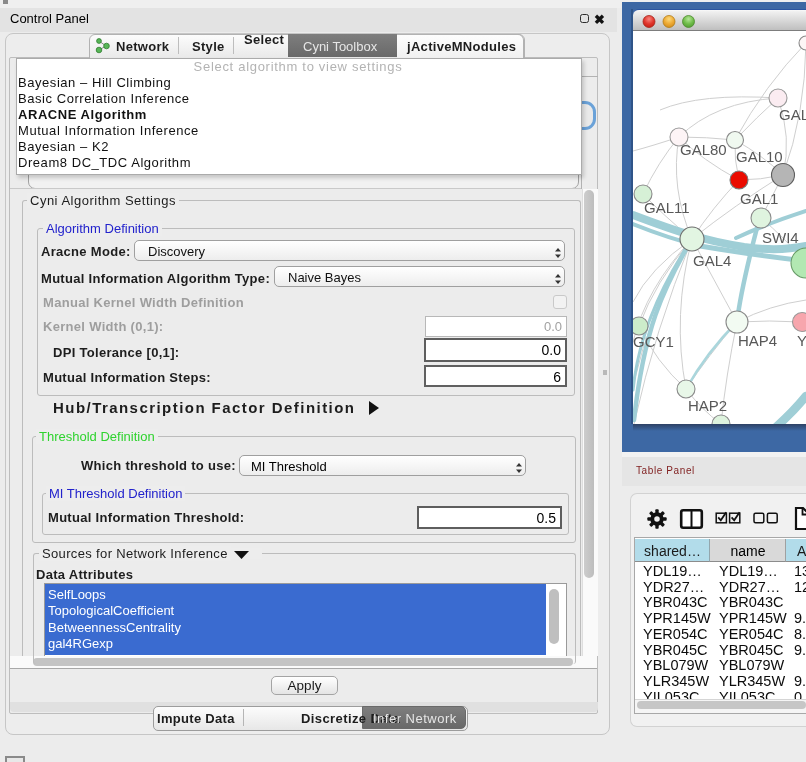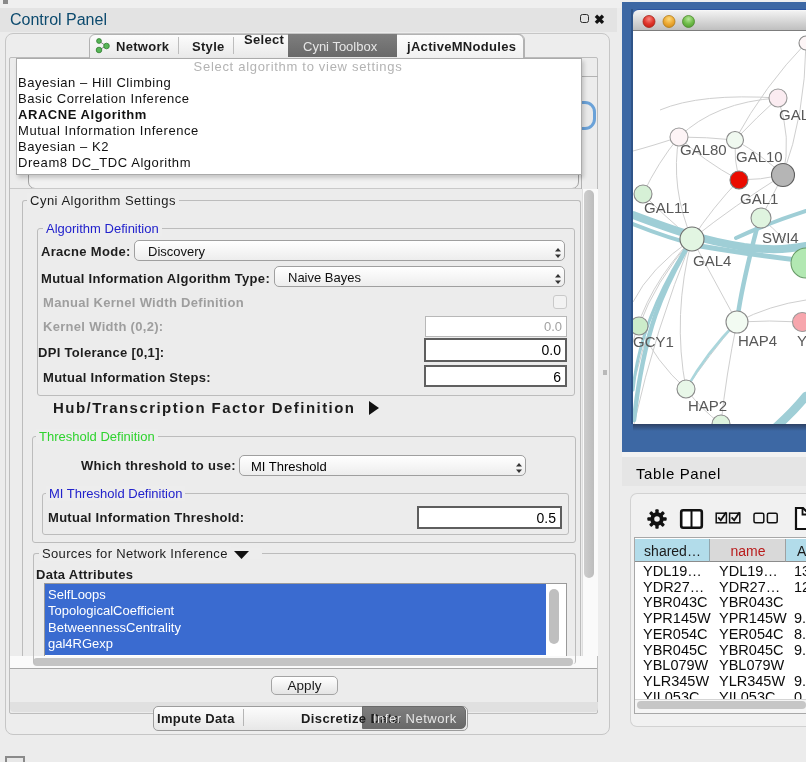--- a/index.html
+++ b/index.html
@@ -14,21 +14,21 @@
          font-size:13px;color:#111;}
   .field{background:#fff;font-size:13px;text-align:right;}
   .arrows{position:absolute;width:9px;height:12px;}
 </style>
 </head>
 <body>
 
 <div class="abs" style="left:0;top:0;width:806px;height:8px;background:#efefef;"></div>
 <div class="abs" style="left:3px;top:0;width:5px;height:4px;background:#8a8a8a;"></div>
 <div class="abs" style="left:0;top:8px;width:617px;height:24px;background:#e3e3e3;"></div>
-<div class="abs" style="left:10px;top:11px;font-size:16px;color:#0c4a6e;">Control Panel</div>
+<div class="abs" style="left:10px;top:11px;font-size:13px;color:#000000;">Control Panel</div>
 <div class="abs" style="left:580px;top:14px;width:7px;height:7px;border:1.5px solid #2c2c2c;border-radius:2.5px;"></div>
 <div class="abs" style="left:594px;top:12px;font-size:13px;font-weight:bold;color:#111;">✖</div>
 
 <div class="abs" style="left:5px;top:33px;width:603px;height:700px;background:#ededed;
      border:1px solid #c6c6c6;border-radius:8px;"></div>
 
 <div class="abs" style="left:9px;top:57px;width:587px;height:655px;background:#ececec;
      border:1px solid #bdbdbd;border-radius:2px;"></div>
 <div class="abs" style="left:10px;top:702px;width:588px;height:10px;background:#e0e0e0;border-radius:0 0 4px 4px;"></div>
 
@@ -94,24 +94,24 @@
 <div class="abs combo" style="left:274px;top:266px;width:289px;height:19px;"></div>
 <div class="abs" style="left:288px;top:270px;font-size:13px;color:#111;">Naive Bayes</div>
 <div class="abs arrows" style="left:554px;top:271px;"><svg width="8" height="12">
       <path d="M1,4.5 L4,1 L7,4.5 Z" fill="#333"></path>
       <path d="M1,7.5 L4,11 L7,7.5 Z" fill="#333"></path>
     </svg></div>
 
 <div class="abs glbl" style="left:43px;top:295px;">Manual Kernel Width Definition</div>
 <div class="abs" style="left:553px;top:295px;width:12px;height:12px;border:1px solid #c9c9c9;border-radius:3px;background:#f2f2f2;"></div>
 
-<div class="abs glbl" style="left:43px;top:319px;">Kernel Width (0,2):</div>
+<div class="abs glbl" style="left:43px;top:319px;">Kernel Width (0,1):</div>
 <div class="abs field" style="left:425px;top:316px;width:136px;height:15px;border:1px solid #b8b8b8;color:#a2a2a2;padding:2px 4px 2px 0;">0.0</div>
 
-<div class="abs lbl" style="left:38px;top:345px;text-align:right;">DPI Tolerance [0,1]:</div>
+<div class="abs lbl" style="left:53px;top:345px;text-align:right;">DPI Tolerance [0,1]:</div>
 <div class="abs field" style="left:424px;top:338px;width:135px;height:16px;border:2px solid #5e5e5e;color:#000;padding:2px 4px 2px 0;font-size:14px;">0.0</div>
 
 <div class="abs lbl" style="left:43px;top:370px;">Mutual Information Steps:</div>
 <div class="abs field" style="left:424px;top:365px;width:135px;height:14px;border:2px solid #606060;color:#000;padding:2px 4px 2px 0;font-size:14px;">6</div>
 
 <div class="abs" style="left:53px;top:399px;font-size:15px;font-weight:bold;color:#1d1d1d;white-space:nowrap;letter-spacing:1.45px;">Hub/Transcription Factor Definition</div>
 <svg class="abs" style="left:366px;top:400px;" width="16" height="16">
     <path d="M3,1 L13,8 L3,15 Z" fill="#111"></path>
   </svg>
 
@@ -263,21 +263,21 @@
     <text x="693" y="266">GAL4</text>
     <text x="633" y="347">GCY1</text>
     <text x="738" y="346">HAP4</text>
     <text x="797" y="346">YJ</text>
     <text x="688" y="411">HAP2</text>
   </g>
 </svg>
 
 <div class="abs" style="left:622px;top:452px;width:184px;height:5px;background:#f2f2f2;"></div>
 <div class="abs" style="left:622px;top:457px;width:184px;height:29px;background:#e5e5e5;"></div>
-<div class="abs" style="left:636px;top:465px;font-size:15px;color:#000000;letter-spacing:0.6px;">Table Panel</div>
+<div class="abs" style="left:636px;top:465px;font-size:10px;color:#7f1d1d;letter-spacing:0.6px;">Table Panel</div>
 
 <div class="abs" style="left:630px;top:493px;width:176px;height:232px;background:#f1f1f1;border:1px solid #d2d2d2;border-radius:7px 0 0 7px;border-right:none;"></div>
 
 <svg class="abs" style="left:646px;top:503px;" width="160" height="30" viewBox="0 0 160 30">
 
   <g transform="translate(11,16) scale(0.84)">
     <g fill="#111">
       <circle r="8"></circle>
       <g>
         <rect x="-2" y="-11.5" width="4" height="5" rx="1"></rect>
@@ -312,21 +312,21 @@
 
   <path d="M150,5 L157,5 L163,11 L163,26 L150,26 Z" fill="#fff" stroke="#111" stroke-width="2.2"></path>
   <path d="M156.5,5.5 L156.5,11.5 L163,11.5" fill="none" stroke="#111" stroke-width="1.8"></path>
 </svg>
 
 <div class="abs" style="left:634px;top:537px;width:172px;height:175px;background:#ffffff;border:1px solid #a8a8a8;border-right:none;"></div>
 <div class="abs" style="left:635px;top:539px;width:75px;height:23px;background:#b2dcea;border-right:1px solid #93a6ad;border-bottom:1px solid #8c8c8c;box-sizing:border-box;"></div>
 <div class="abs" style="left:710px;top:539px;width:76px;height:23px;background:#d9d9d9;border-right:1px solid #a0a0a0;border-bottom:1px solid #8c8c8c;box-sizing:border-box;"></div>
 <div class="abs" style="left:786px;top:539px;width:20px;height:23px;background:#b2dcea;border-bottom:1px solid #8c8c8c;box-sizing:border-box;"></div>
 <div class="abs" style="left:635px;top:543px;width:75px;text-align:center;font-size:14px;color:#1a1a1a;">shared…</div>
-<div class="abs" style="left:710px;top:543px;width:76px;text-align:center;font-size:14px;color:#b91c1c;">name</div>
+<div class="abs" style="left:710px;top:543px;width:76px;text-align:center;font-size:14px;color:#000000;">name</div>
 <div class="abs" style="left:797px;top:543px;font-size:14px;color:#1a1a1a;">A</div>
 
 <div class="abs" style="left:643px;top:564px;width:70px;font-size:14.5px;color:#0c0c0c;line-height:15.7px;">
 YDL19…<br>YDR27…<br>YBR043C<br>YPR145W<br>YER054C<br>YBR045C<br>YBL079W<br>YLR345W<br>YIL053C</div>
 <div class="abs" style="left:719px;top:564px;width:70px;font-size:14.5px;color:#0c0c0c;line-height:15.7px;">
 YDL19…<br>YDR27…<br>YBR043C<br>YPR145W<br>YER054C<br>YBR045C<br>YBL079W<br>YLR345W<br>YIL053C</div>
 <div class="abs" style="left:794px;top:564px;width:14px;font-size:14.5px;color:#0c0c0c;line-height:15.7px;">
 13<br>12<br><br>9.<br>8.<br>9.<br><br>9.<br>0.</div>
 
 <div class="abs" style="left:635px;top:699px;width:171px;height:13px;background:#f5f5f5;border-top:1px solid #d5d5d5;"></div>

